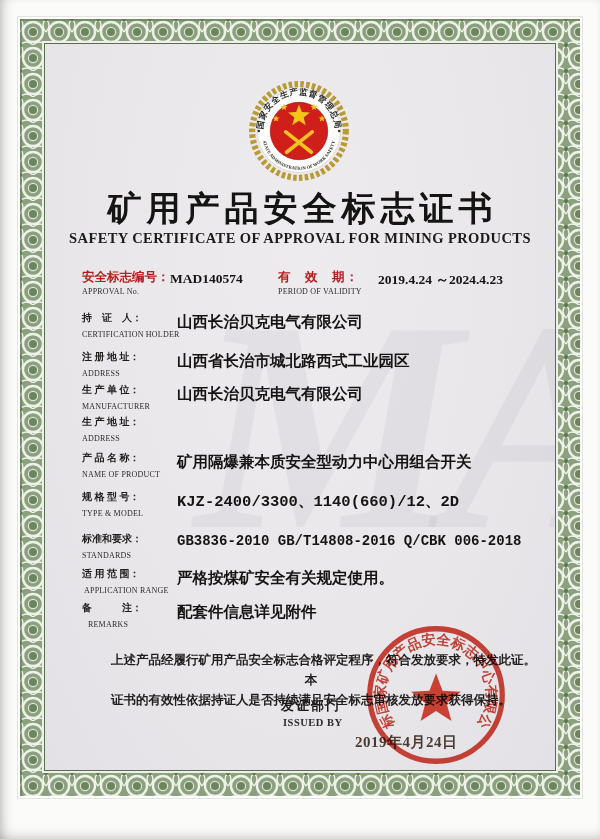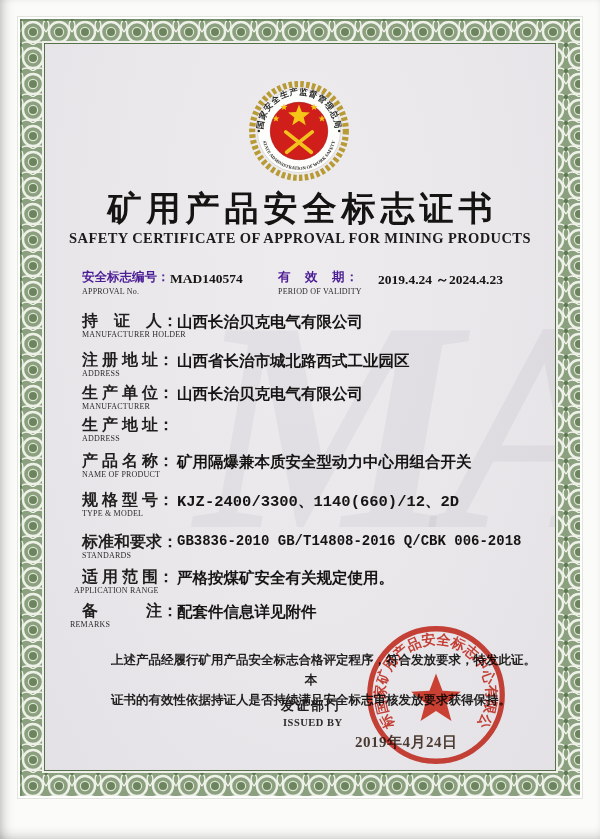--- a/index.html
+++ b/index.html
@@ -33,24 +33,24 @@
   .abs{position:absolute;z-index:2;white-space:nowrap;}
   .title{
     left:45px;top:186px;width:510px;text-align:center;
     font-size:34px;font-weight:bold;color:#141413;
     letter-spacing:5px;text-indent:5px;
   }
   .subtitle{
     left:45px;top:230px;width:510px;text-align:center;
     font-size:14.5px;font-weight:bold;color:#1c1c1b;letter-spacing:0.4px;
   }
-  .lbl{font-weight:bold;color:#1f1e1d;font-size:16px;}
+  .lbl{font-weight:bold;color:#1f1e1d;font-size:10px;}
   .sub{font-size:8px;color:#2c2b2a;letter-spacing:0.2px;}
   .val{font-weight:bold;color:#161514;font-size:15.5px;font-family:Liberation Mono, monospace;}
-  .num-lbl{font-size:12.5px;font-weight:bold;color:#4c1d95;}
+  .num-lbl{font-size:12.5px;font-weight:bold;color:#b91c1c;}
   .num-val{font-size:13.5px;font-weight:bold;color:#161514;}
   .statement{
     left:80px;top:650px;width:462px;z-index:2;position:absolute;
     font-size:12.5px;font-weight:bold;color:#201f1e;line-height:20px;white-space:normal;text-align:center;
   }
   .statement .l1{text-indent:25px;}
   .issuer-lbl{left:281px;top:697px;font-size:13px;font-weight:bold;letter-spacing:2px;color:#1c1b1a;}
   .issuer-sub{left:283px;top:717px;font-size:10.5px;font-weight:bold;letter-spacing:0.5px;color:#2c2b2a;}
   .issue-date{left:355px;top:733px;font-size:15px;font-weight:bold;letter-spacing:0.5px;color:#4a3a31;z-index:2;}
   .seal{
@@ -121,21 +121,21 @@
   <div class="abs title">矿用产品安全标志证书</div>
 
   <div class="abs num-lbl" style="left:82px;top:269px;">安全标志编号：</div>
   <div class="abs sub" style="left:82px;top:287px;">APPROVAL No.</div>
   <div class="abs num-val" style="left:170px;top:271px;">MAD140574</div>
   <div class="abs num-lbl" style="left:278px;top:269px;letter-spacing:1px;">有　效　期：</div>
   <div class="abs sub" style="left:278px;top:287px;">PERIOD OF VALIDITY</div>
   <div class="abs num-val" style="left:378px;top:271px;">2019.4.24 ～2024.4.23</div>
 
   <div class="abs lbl" style="left:82px;top:311px;">持　证　人：</div>
-  <div class="abs sub" style="left:82px;top:330px;">MANUFACTURER HOLDER</div>
+  <div class="abs sub" style="left:82px;top:330px;">CERTIFICATION HOLDER</div>
   <div class="abs val" style="left:177px;top:312px;">山西长治贝克电气有限公司</div>
 
   <div class="abs lbl" style="left:82px;top:350px;">注 册 地 址：</div>
   <div class="abs sub" style="left:82px;top:369px;">ADDRESS</div>
   <div class="abs val" style="left:177px;top:351px;">山西省长治市城北路西式工业园区</div>
 
   <div class="abs lbl" style="left:82px;top:383px;">生 产 单 位：</div>
   <div class="abs sub" style="left:82px;top:402px;">MANUFACTURER</div>
   <div class="abs val" style="left:177px;top:384px;">山西长治贝克电气有限公司</div>
 
@@ -148,25 +148,25 @@
 
   <div class="abs lbl" style="left:82px;top:490px;">规 格 型 号：</div>
   <div class="abs sub" style="left:82px;top:509px;">TYPE &amp; MODEL</div>
   <div class="abs val" style="left:177px;top:491px;">KJZ-2400/3300、1140(660)/12、2D</div>
 
   <div class="abs lbl" style="left:82px;top:532px;">标准和要求：</div>
   <div class="abs sub" style="left:82px;top:551px;">STANDARDS</div>
   <div class="abs val" style="left:177px;top:533px;font-size:14px;">GB3836-2010 GB/T14808-2016 Q/CBK 006-2018</div>
 
   <div class="abs lbl" style="left:82px;top:567px;">适 用 范 围：</div>
-  <div class="abs sub" style="left:74px;top:586px;">APPLICATION RANGE</div>
+  <div class="abs sub" style="left:84px;top:586px;">APPLICATION RANGE</div>
   <div class="abs val" style="left:177px;top:568px;">严格按煤矿安全有关规定使用。</div>
 
   <div class="abs lbl" style="left:82px;top:601px;">备　　　注：</div>
-  <div class="abs sub" style="left:70px;top:620px;">REMARKS</div>
+  <div class="abs sub" style="left:88px;top:620px;">REMARKS</div>
   <div class="abs val" style="left:177px;top:602px;">配套件信息详见附件</div>
 
   <div class="statement">
     <div class="l1">上述产品经履行矿用产品安全标志合格评定程序，符合发放要求，特发此证。本</div>
     <div class="l2">证书的有效性依据持证人是否持续满足安全标志审核发放要求获得保持。</div>
   </div>
 
   <div class="abs issuer-lbl">发证部门</div>
   <div class="abs issuer-sub">ISSUED BY</div>
   <div class="abs issue-date">2019年4月24日</div>

